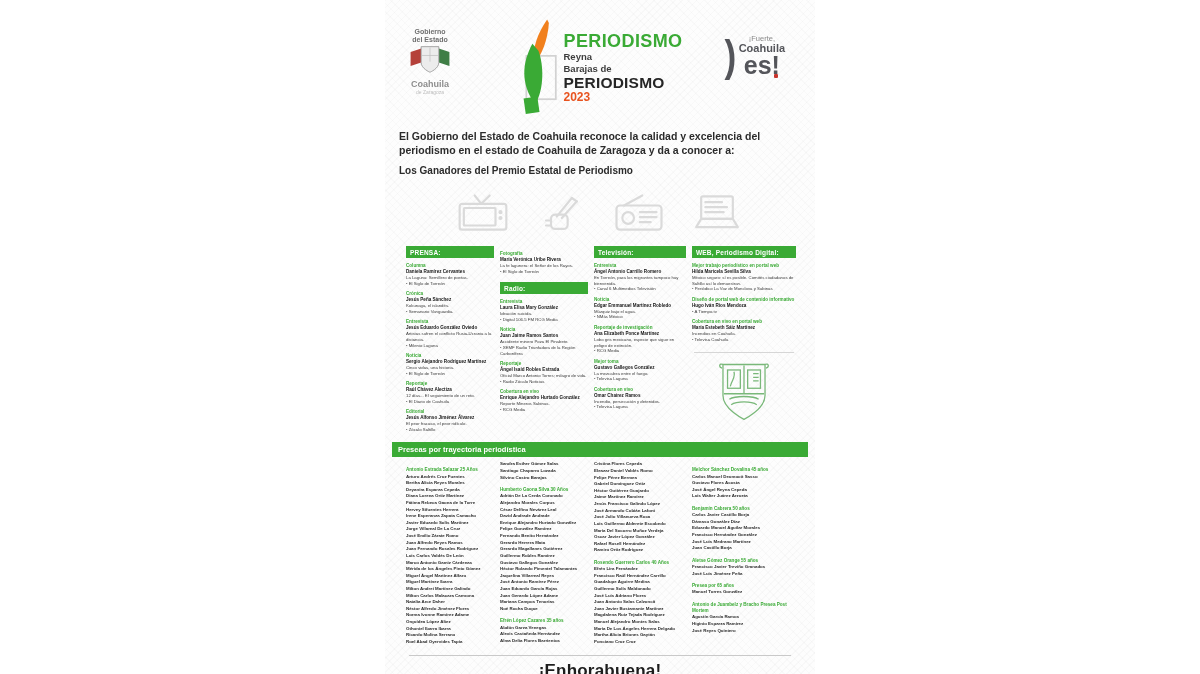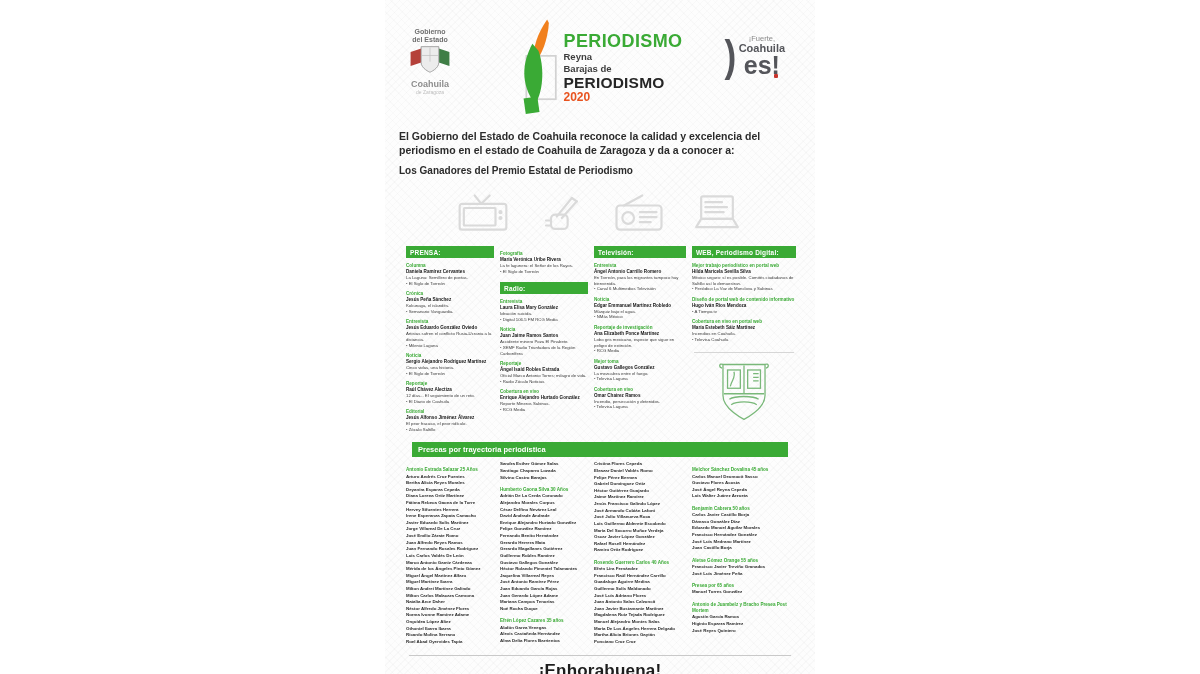--- a/index.html
+++ b/index.html
@@ -44,21 +44,21 @@
   .winners{width:388px;margin:12px auto 0;display:grid;grid-template-columns:88px 88px 92px 104px;column-gap:6px;}
   .colhead{background:#3aaa35;color:#fff;font-weight:700;font-size:6.5px;padding:2.5px 4px;letter-spacing:.2px;}
   .entry{margin-top:5px;}
   .cat{color:#3aaa35;font-weight:700;font-size:4.6px;line-height:1.3;}
   .nm{font-weight:700;font-size:4.6px;color:#161616;line-height:1.3;}
   .wk{font-size:4.3px;color:#3a3a3a;line-height:1.3;}
   .src{font-size:4.3px;color:#3a3a3a;line-height:1.3;}
   .web-hr{border:none;border-top:1px solid #d6d6d6;margin:9px 2px 6px;}
   .crest{display:block;margin:2px auto 0;}
   
-  .presea-bar{width:376px;margin:10px auto 0;box-sizing:border-box;background:#3aaa35;color:#fff;font-weight:700;font-size:7.5px;padding:3px 6px;}
+  .presea-bar{width:416px;margin:10px auto 0;box-sizing:border-box;background:#3aaa35;color:#fff;font-weight:700;font-size:7.5px;padding:3px 6px;}
   .pgrid{width:388px;margin:4px auto 0;display:grid;grid-template-columns:88px 88px 92px 104px;column-gap:6px;}
   .pgroup-h{color:#3aaa35;font-weight:700;font-size:4.6px;line-height:1.35;margin-top:6px;}
   .pname{font-size:4.4px;font-weight:600;color:#2a2a2a;line-height:1.5;}
   
   .footer{width:382px;margin:10px auto 0;border-top:1px solid #c9c9c9;border-bottom:1px solid #c9c9c9;text-align:center;padding:5px 0 9px;}
   .congrats{font-size:17px;font-weight:800;color:#1d1d1d;letter-spacing:.2px;}
 </style>
 </head>
 <body>
 
@@ -87,21 +87,21 @@
         <rect x="20" y="44" width="34" height="50" fill="none" stroke="#d2d2d2" stroke-width="2"></rect>
         <path d="M44,2 C33,18 27,34 28,54 C38,44 45,24 46,6 Z" fill="#f1801d"></path>
         <path d="M27,30 C15,52 13,76 30,100 C41,82 40,54 34,38 Z" fill="#3aaa35"></path>
         <path d="M18,92 L34,92 L34,110 L18,110 Z" fill="#3aaa35" transform="rotate(-8 26 101)"></path>
       </svg>
       <div class="award-txt">
         <div class="g-title">PERIODISMO</div>
         <div class="g-sub">Reyna</div>
         <div class="g-sub">Barajas de</div>
         <div class="g-per">PERIODISMO</div>
-        <div class="g-year">2020</div>
+        <div class="g-year">2023</div>
       </div>
     </div>
 
     <div class="es">
       <span class="es-paren">)</span>
       <span class="es-col">
         <span class="es-fuerte">¡Fuerte,</span>
         <span class="es-coah">Coahuila</span>
         <span class="es-main"><span>es</span><span class="es-bang">!</span></span>
       </span>

